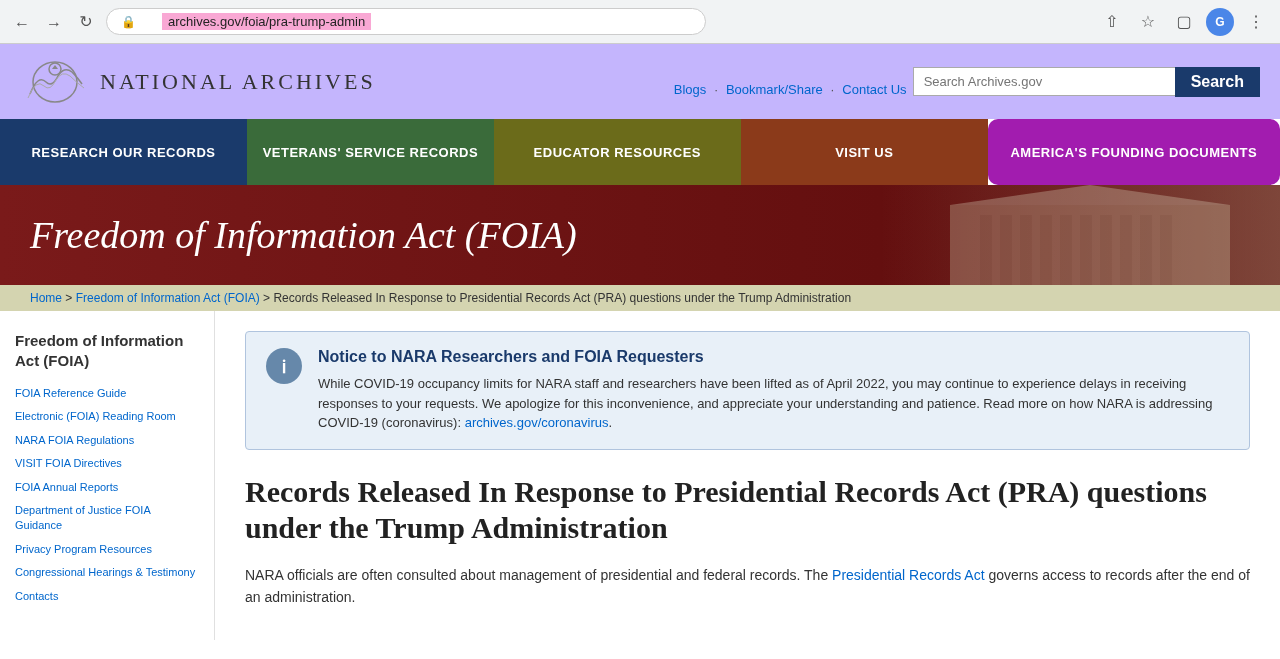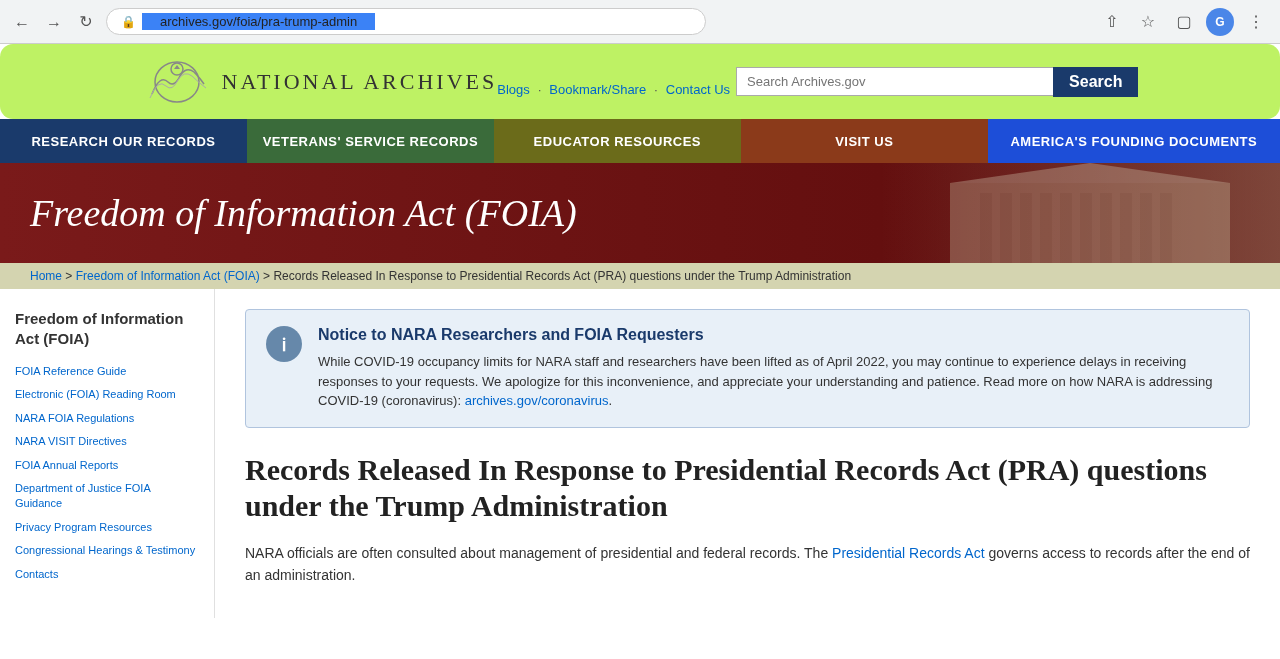--- a/index.html
+++ b/index.html
@@ -32,22 +32,23 @@
       padding: 4px 14px;
       font-size: 13px;
       color: #222;
       display: flex;
       align-items: center;
       gap: 6px;
       max-width: 600px;
     }
     .address-bar .lock-icon { color: #555; font-size: 12px; }
     .address-bar .url-text {
-      background: #3b82f6;
-      padding: 1px 18px;
+      background: #f9a8d4;
+      padding: 1px 6px;
+      margin-left: 20px;
     }
     .browser-actions {
       display: flex;
       gap: 8px;
       margin-left: auto;
       align-items: center;
     }
     .browser-action-btn {
       width: 28px; height: 28px;
       background: none; border: none;
@@ -60,26 +61,25 @@
     .avatar {
       width: 28px; height: 28px;
       border-radius: 50%;
       background: #4a86e8;
       display: flex; align-items: center; justify-content: center;
       color: white; font-size: 12px; font-weight: bold;
     }
 
     
     .page-header {
-      background: #bef264;
+      background: #c4b5fd;
       padding: 10px 20px;
       display: flex;
       align-items: center;
-      justify-content: center;
-      border-radius: 13px;
+      justify-content: space-between;
     }
     .logo-area {
       display: flex;
       align-items: center;
       gap: 10px;
     }
     .logo-text {
       font-size: 22px;
       letter-spacing: 3px;
       color: #333;
@@ -98,61 +98,61 @@
     .header-links a {
       color: #0066cc;
       text-decoration: none;
     }
     .header-links span { color: #555; margin: 0 4px; }
     .search-bar {
       display: flex;
       align-items: center;
     }
     .search-input {
-      width: 317px;
+      width: 262px;
       padding: 6px 10px;
       border: 1px solid #aaa;
       border-right: none;
       font-size: 13px;
       color: #999;
     }
     .search-btn {
       padding: 6px 16px;
       background: #1a3a6b;
       color: white;
       border: none;
       cursor: pointer;
       font-size: 16px;
       font-weight: bold;
     }
 
     
     .nav-bar {
       display: flex;
-      height: 44px;
+      height: 66px;
     }
     .nav-item {
       flex: 1;
       display: flex;
       align-items: center;
       justify-content: center;
       text-align: center;
       color: white;
       font-size: 13px;
       font-weight: bold;
       letter-spacing: 0.5px;
       cursor: pointer;
       padding: 0 10px;
       text-transform: uppercase;
     }
     .nav-item-1 { background: #1a3a6b; }
     .nav-item-2 { background: #3a6b3a; }
     .nav-item-3 { background: #6b6b1a; }
     .nav-item-4 { background: #8b3a1a; }
-    .nav-item-5 { background: #1d4ed8; flex: 1.2; }
+    .nav-item-5 { background: #a21caf; flex: 1.2; border-radius: 10px; }
 
     
     .foia-banner {
       background: linear-gradient(to right, #7a1a1a, #5a0a0a);
       color: white;
       padding: 20px 30px;
       position: relative;
       overflow: hidden;
       min-height: 100px;
       display: flex;
@@ -367,21 +367,21 @@
   <span>Records Released In Response to Presidential Records Act (PRA) questions under the Trump Administration</span>
 </div>
 
 <div class="main-content">
 
   <div class="sidebar">
     <div class="sidebar-title">Freedom of Information Act (FOIA)</div>
     <a class="sidebar-link" href="#">FOIA Reference Guide</a>
     <a class="sidebar-link" href="#">Electronic (FOIA) Reading Room</a>
     <a class="sidebar-link" href="#">NARA FOIA Regulations</a>
-    <a class="sidebar-link" href="#">NARA VISIT Directives</a>
+    <a class="sidebar-link" href="#">VISIT FOIA Directives</a>
     <a class="sidebar-link" href="#">FOIA Annual Reports</a>
     <a class="sidebar-link" href="#">Department of Justice FOIA Guidance</a>
     <a class="sidebar-link" href="#">Privacy Program Resources</a>
     <a class="sidebar-link" href="#">Congressional Hearings &amp; Testimony</a>
     <a class="sidebar-link" href="#">Contacts</a>
   </div>
 
   <div class="content-area">
 
     <div class="notice-box">

